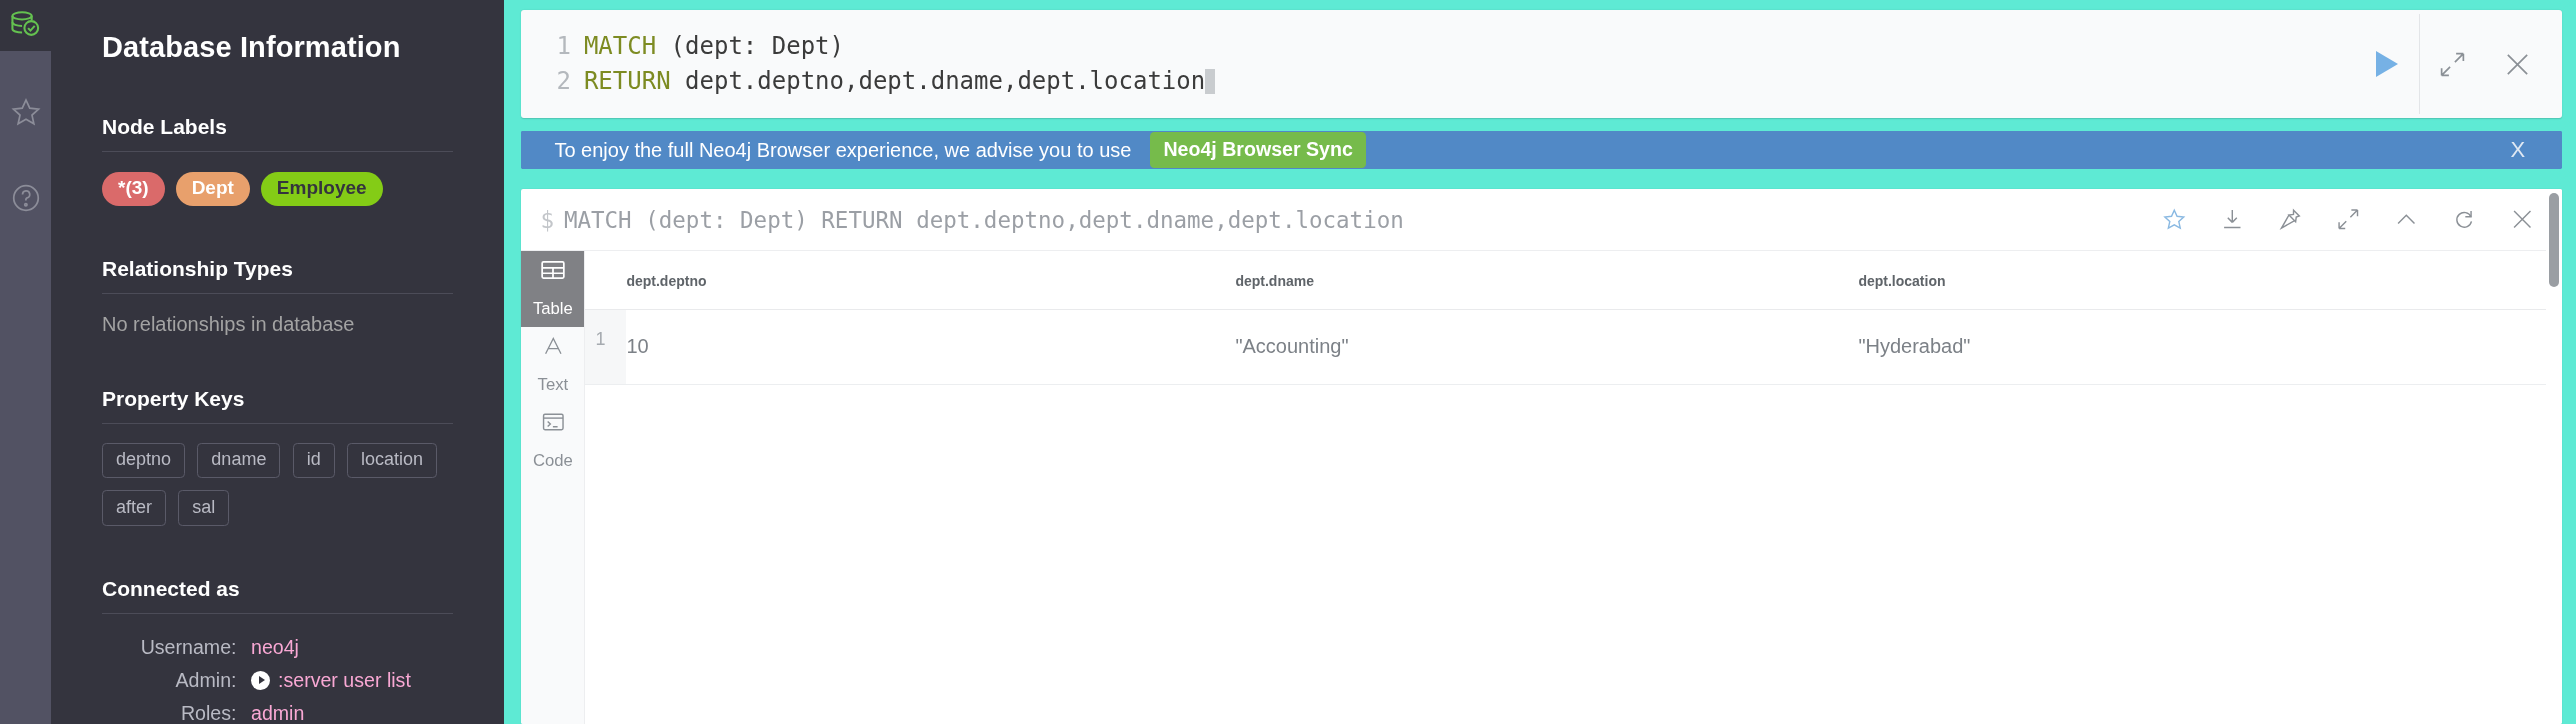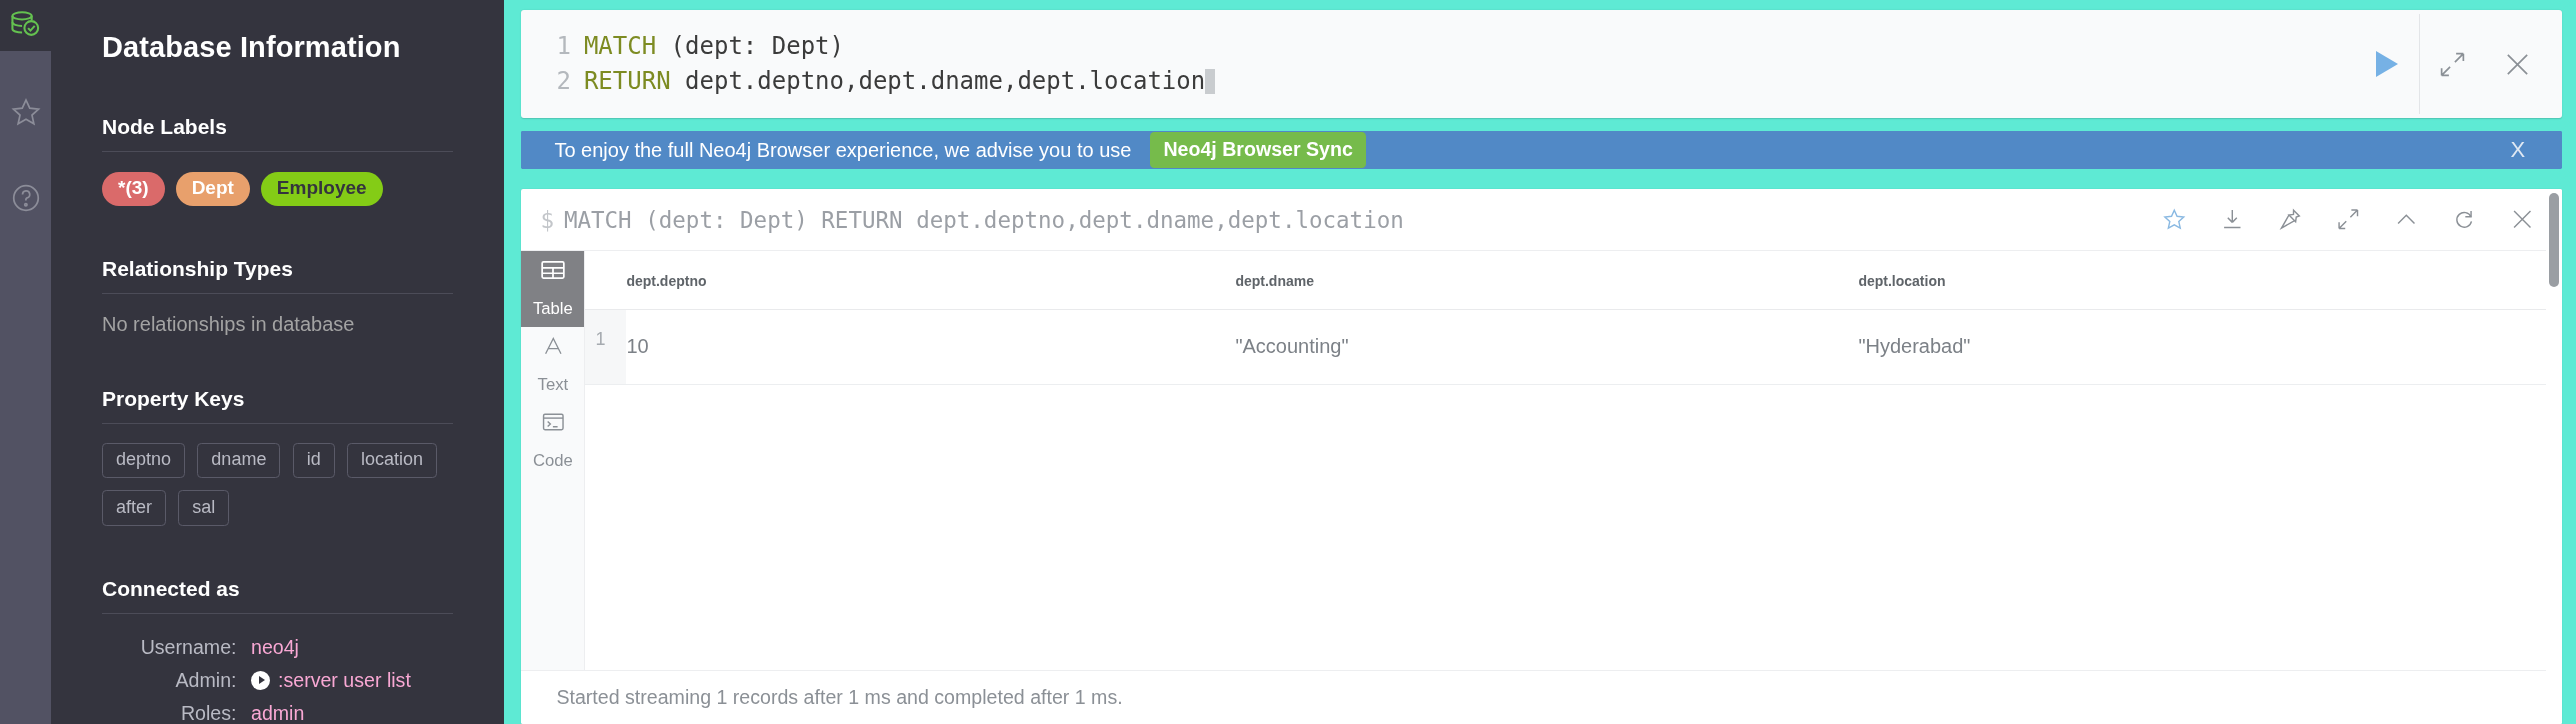--- a/index.html
+++ b/index.html
@@ -417,23 +417,20 @@
                 <td class="idx">1</td>
                 <td>10</td>
                 <td>"Accounting"</td>
                 <td>"Hyderabad"</td>
               </tr>
             </tbody>
           </table>
         </div>
       </div>
 
-      <div class="frame-foot">
-        <span>Started streaming 1 records after 1 ms and completed after 1 ms.</span>
-      </div>
 
       <div class="vscroll">
         <div class="vthumb"></div>
       </div>
     </div>
 
   </div>
 </div>
 
 

